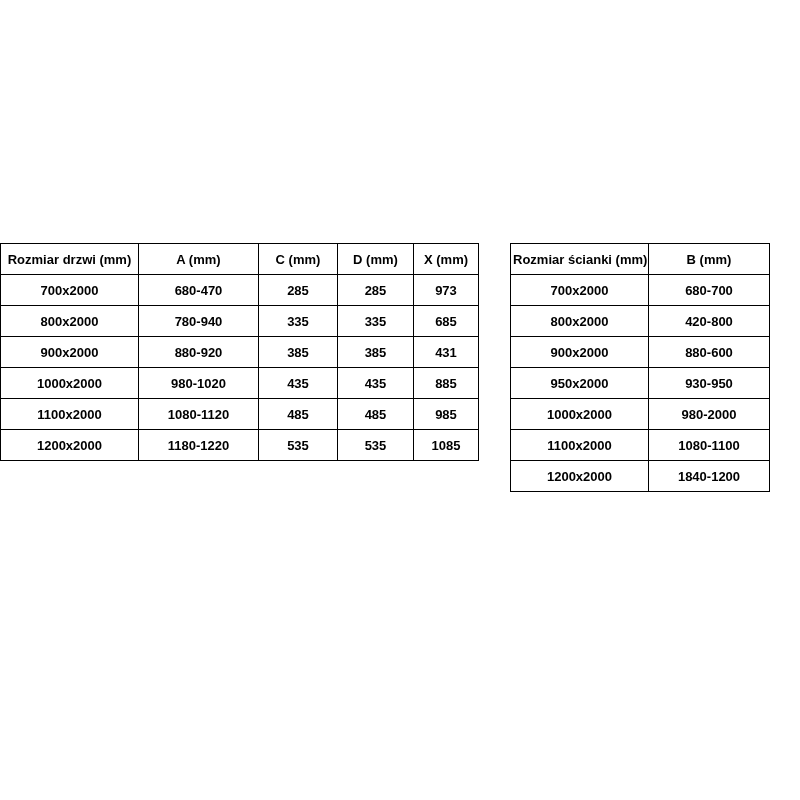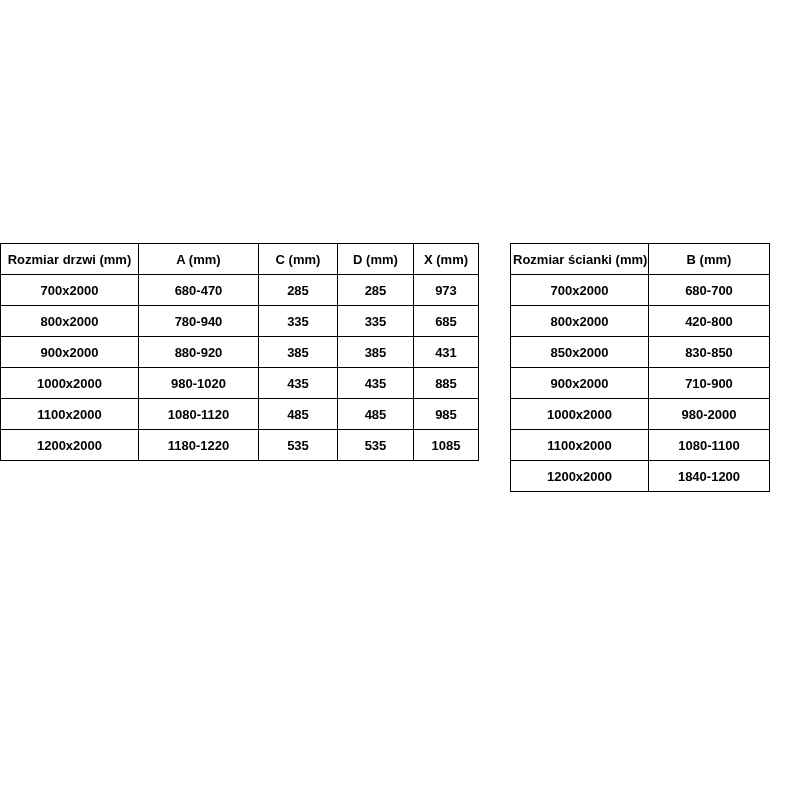--- a/index.html
+++ b/index.html
@@ -122,26 +122,26 @@
       <tbody>
         <tr>
           <td>700x2000</td>
           <td>680-700</td>
         </tr>
         <tr>
           <td>800x2000</td>
           <td>420-800</td>
         </tr>
         <tr>
-          <td>850x2000</td>
-          <td>830-850</td>
+          <td>900x2000</td>
+          <td>880-600</td>
         </tr>
         <tr>
-          <td>900x2000</td>
-          <td>710-900</td>
+          <td>950x2000</td>
+          <td>930-950</td>
         </tr>
         <tr>
           <td>1000x2000</td>
           <td>980-2000</td>
         </tr>
         <tr>
           <td>1100x2000</td>
           <td>1080-1100</td>
         </tr>
         <tr>

